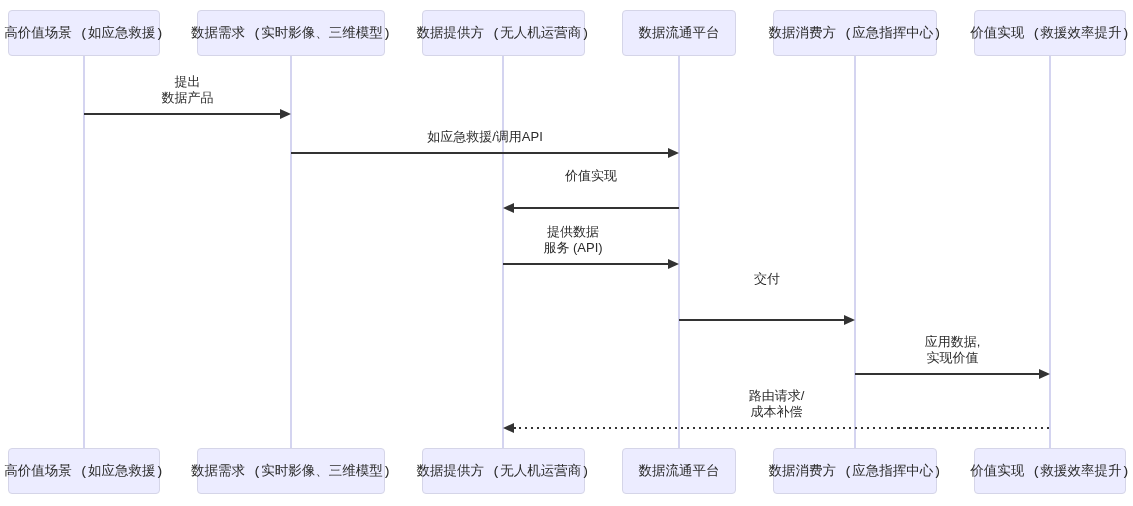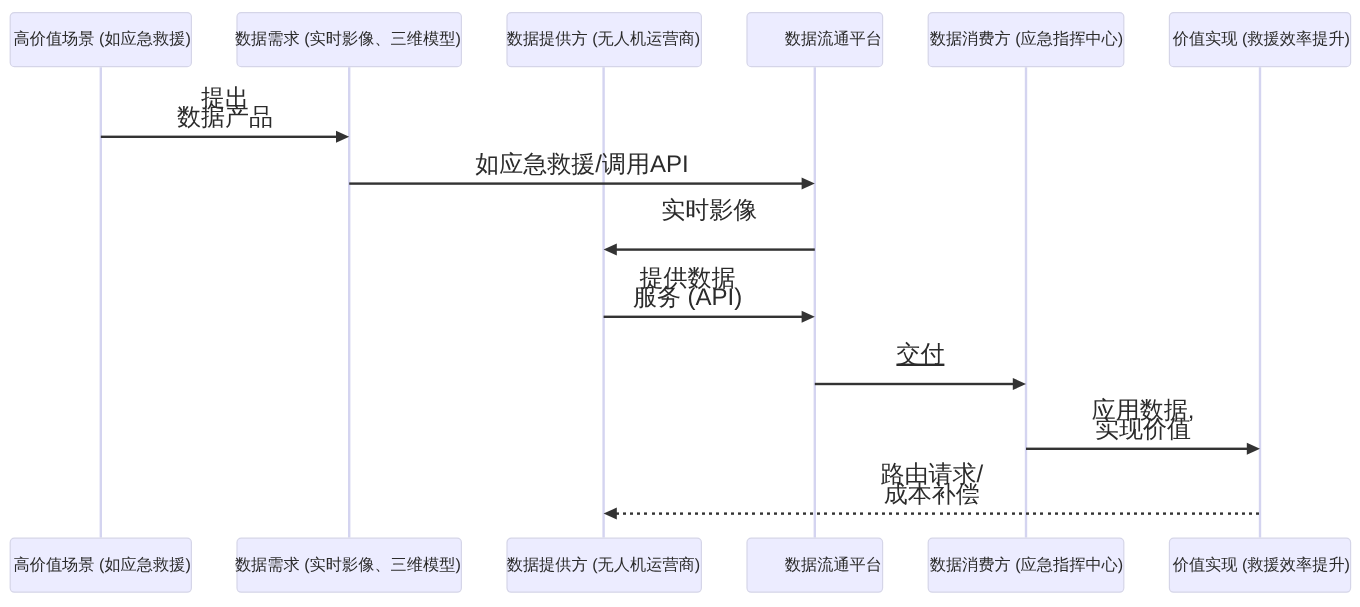--- a/index.html
+++ b/index.html
@@ -16,24 +16,25 @@
     overflow: hidden;
   }
   .actor-box {
     position: absolute;
     box-sizing: border-box;
     background: var(--actor-fill, #ECECFF);
     border: 1px solid var(--actor-border, #D5D5E8);
     border-radius: 4px;
     display: flex;
     align-items: center;
-    justify-content: flex-end;
+    justify-content: center;
     font-size: 13.5px;
     color: var(--text, #222222);
     white-space: nowrap;
+    font-family: Liberation Mono, monospace;
   }
   .lifeline {
     position: absolute;
     width: 2px;
     background: var(--lifeline, #D4D4F0);
   }
   .msg-line {
     position: absolute;
     height: 1.5px;
     background: var(--arrow, #333333);
@@ -47,21 +48,21 @@
     width: 0;
     height: 0;
     border-top: 5px solid transparent;
     border-bottom: 5px solid transparent;
   }
   .arrowhead.right { border-left: 11px solid var(--arrow, #333333); }
   .arrowhead.left  { border-right: 11px solid var(--arrow, #333333); }
   .msg-label {
     position: absolute;
     text-align: center;
-    font-size: 20px;
+    font-size: 13px;
     line-height: 16px;
     color: var(--text, #333333);
     white-space: nowrap;
   }
 </style>
 </head>
 <body>
 
 <div id="stage" class="stage" style="--bg: #FFFFFF; --actor-fill: #ECECFF; --actor-border: #D5D5E8; --lifeline: #D4D4F0; --arrow: #333333; --text: #2B2B2B; width: 1133px; height: 506px;">
     <div class="lifeline" style="left: 83px; top: 56px; height: 392px;"></div>
@@ -113,31 +114,31 @@
       <div>数据产品</div>
     </div>
     <div class="msg-line" style="left: 291px; top: 152px; width: 378px;"></div>
     <div class="arrowhead right" style="left: 668px; top: 148px;"></div>
     <div class="msg-label" style="left: 325px; top: 129px; width: 320px;">
       <div>如应急救援/调用API</div>
     </div>
     <div class="msg-line" style="left: 513px; top: 207px; width: 166px;"></div>
     <div class="arrowhead left" style="left: 503px; top: 203px;"></div>
     <div class="msg-label" style="left: 431px; top: 168px; width: 320px;">
-      <div>实时影像</div>
+      <div>价值实现</div>
     </div>
     <div class="msg-line" style="left: 503px; top: 263px; width: 166px;"></div>
     <div class="arrowhead right" style="left: 668px; top: 259px;"></div>
     <div class="msg-label" style="left: 413px; top: 224px; width: 320px;">
       <div>提供数据</div>
       <div>服务 (API)</div>
     </div>
     <div class="msg-line" style="left: 679px; top: 319px; width: 166px;"></div>
     <div class="arrowhead right" style="left: 844px; top: 315px;"></div>
-    <div class="msg-label" style="left: 607px; top: 288px; width: 320px; text-decoration: underline;">
+    <div class="msg-label" style="left: 607px; top: 271px; width: 320px;">
       <div>交付</div>
     </div>
     <div class="msg-line" style="left: 855px; top: 373px; width: 185px;"></div>
     <div class="arrowhead right" style="left: 1039px; top: 369px;"></div>
     <div class="msg-label" style="left: 792.5px; top: 334px; width: 320px;">
       <div>应用数据,</div>
       <div>实现价值</div>
     </div>
     <div class="msg-line dashed" style="left: 513px; top: 427px; width: 537px;"></div>
     <div class="arrowhead left" style="left: 503px; top: 423px;"></div>

